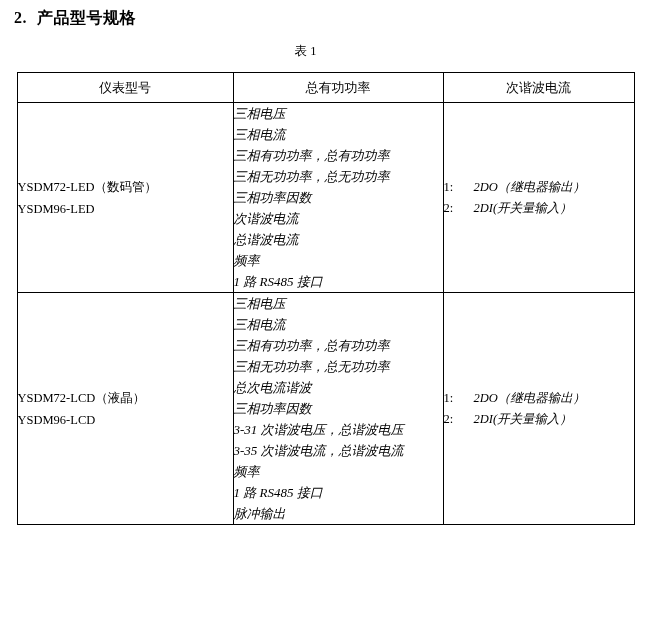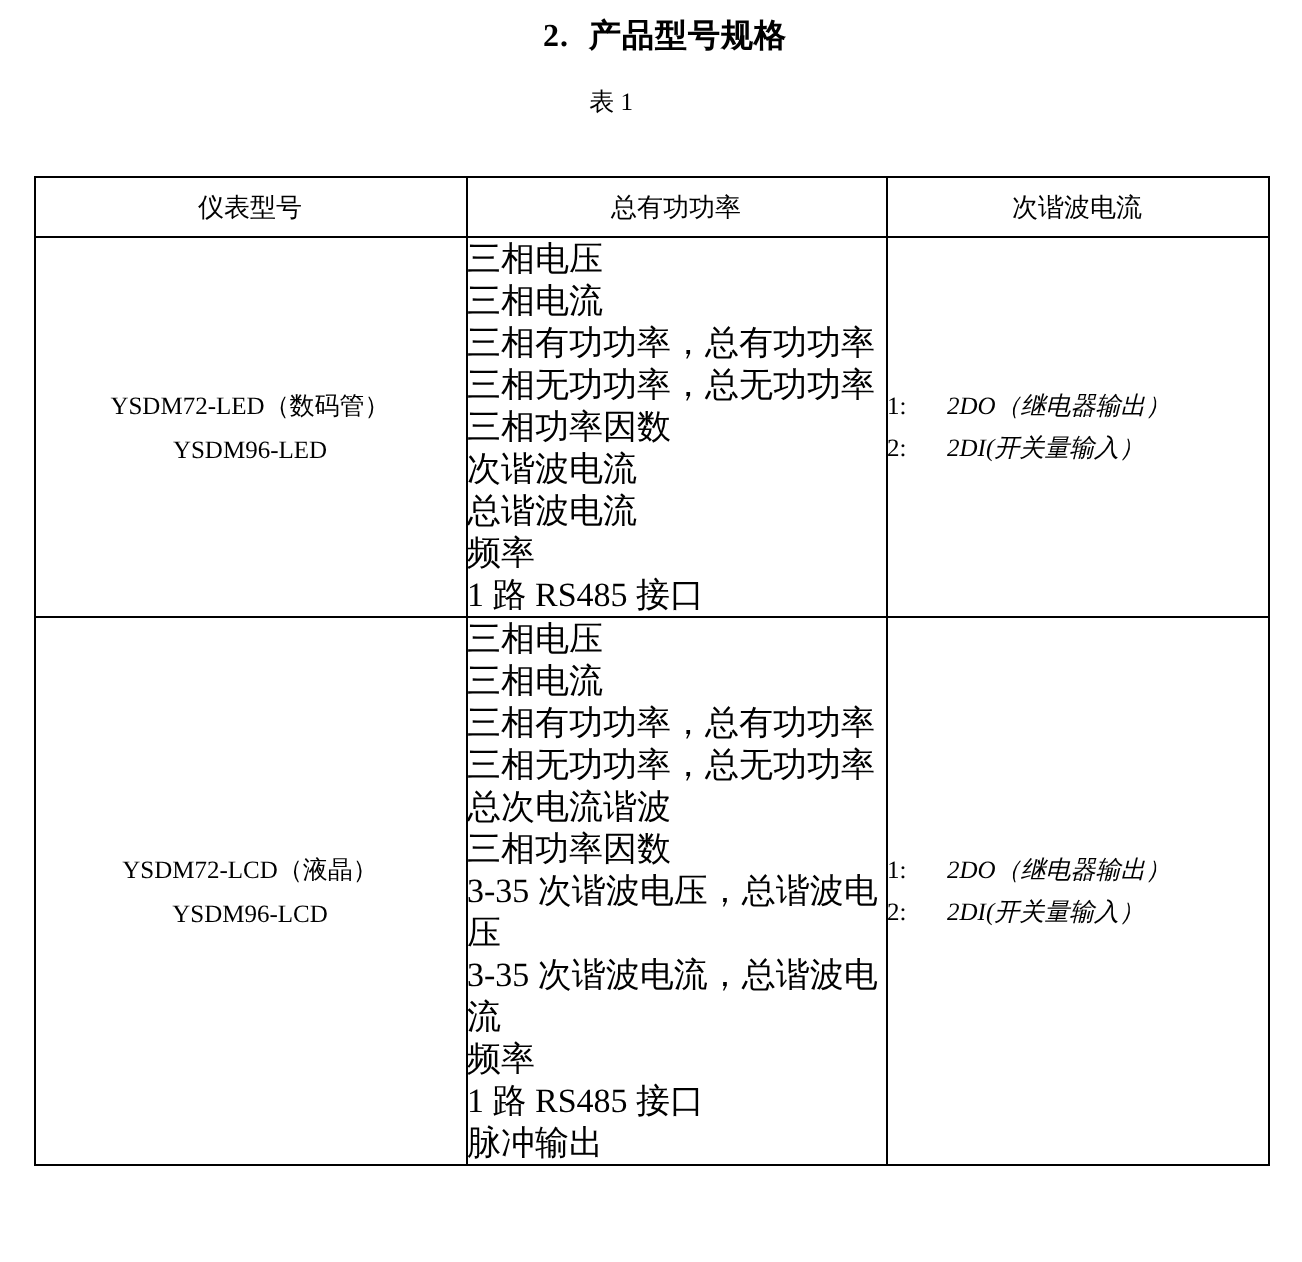--- a/index.html
+++ b/index.html
@@ -20,35 +20,34 @@
     height: 631px;
     position: relative;
     box-sizing: border-box;
   }
   .section-title {
     font-family: "Liberation Serif", serif;
     font-size: 16px;
     font-weight: bold;
     margin: 8px 0 0 14px;
     letter-spacing: 0.5px;
-    text-align: center;
   }
   .section-title .num {
     margin-right: 10px;
   }
   .table-caption {
     text-align: center;
     font-family: "Liberation Serif", serif;
     font-size: 12.5px;
     margin-top: 14px;
     margin-left: -40px;
   }
   table.spec {
     border-collapse: collapse;
-    margin: 28px auto 0 auto;
+    margin: 12px auto 0 auto;
     width: 617px;
     table-layout: fixed;
   }
   table.spec td, table.spec th {
     border: 1px solid #000000;
     vertical-align: middle;
     font-family: "Liberation Serif", serif;
     font-size: 12.5px;
     padding: 0;
   }
@@ -56,36 +55,36 @@
     text-align: center;
     font-weight: normal;
     height: 29px;
     font-size: 13px;
   }
   .col-model { width: 216px; }
   .col-basic { width: 210px; }
   .col-opt   { width: 191px; }
 
   td.model-cell {
-    text-align: center;
     line-height: 22px;
     font-size: 12.5px;
   }
   td.basic-cell {
     padding: 9px 0 9px 8px;
     vertical-align: top;
   }
   td.opt-cell {
     padding: 9px 0 9px 8px;
     vertical-align: top;
   }
   .feat-line {
     line-height: 21px;
-    font-size: 17px;
+    font-size: 13px;
     white-space: normal;
+    font-style: italic;
   }
   .opt-line {
     line-height: 21px;
     font-size: 12.5px;
     display: flex;
   }
   .opt-idx {
     width: 30px;
     flex: 0 0 30px;
   }
@@ -154,21 +153,21 @@
           <span class="model-line">YSDM72-LCD（液晶）</span>
           <span class="model-line">YSDM96-LCD</span>
         </td>
         <td class="basic-cell">
           <div class="feat-line">三相电压</div>
           <div class="feat-line">三相电流</div>
           <div class="feat-line">三相有功功率，总有功功率</div>
           <div class="feat-line">三相无功功率，总无功功率</div>
           <div class="feat-line">总次电流谐波</div>
           <div class="feat-line">三相功率因数</div>
-          <div class="feat-line">3-35 次谐波电压，总谐波电压</div>
+          <div class="feat-line">3-31 次谐波电压，总谐波电压</div>
           <div class="feat-line">3-35 次谐波电流，总谐波电流</div>
           <div class="feat-line">频率</div>
           <div class="feat-line">1 路 RS485 接口</div>
           <div class="feat-line">脉冲输出</div>
         </td>
         <td class="opt-cell">
           <div class="opt-line">
             <span class="opt-idx">1:</span>
             <span class="opt-text">2DO（继电器输出）</span>
           </div>

